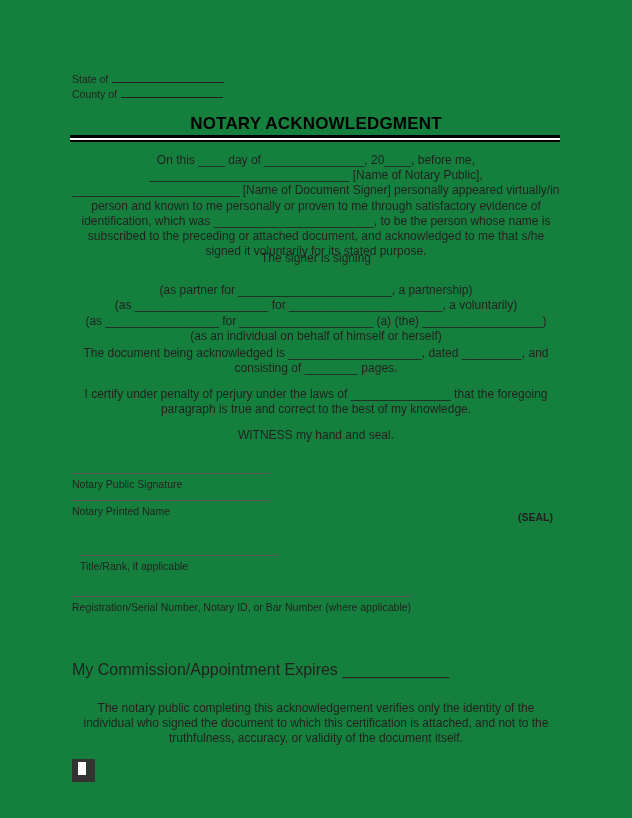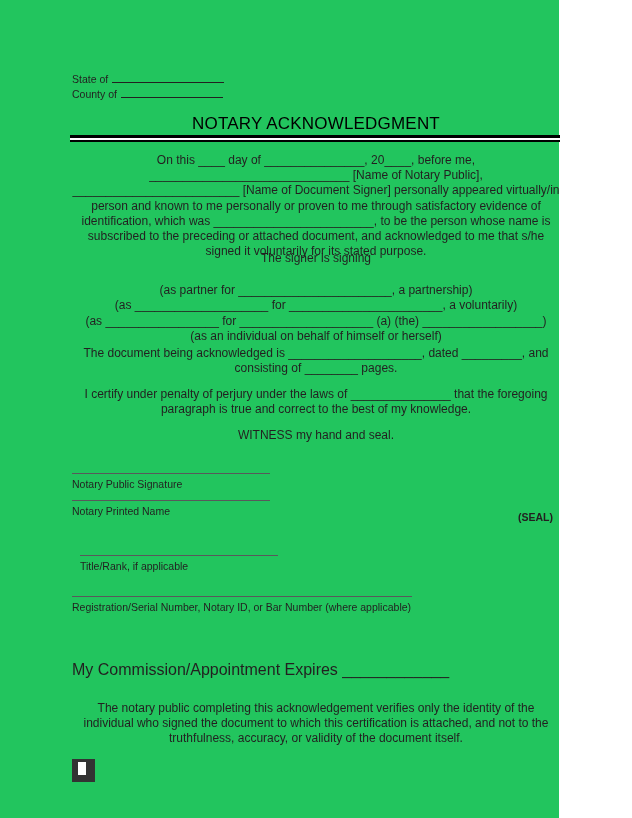--- a/index.html
+++ b/index.html
@@ -11,23 +11,23 @@
     width: 632px;
     height: 818px;
     position: relative;
     font-family: "Liberation Sans", sans-serif;
     color: #231f20;
     overflow: hidden;
   }
   .page {
     position: absolute;
     left: 0; top: 0;
-    width: 559px;
+    width: 632px;
     height: 818px;
-    background: #22c55e;
+    background: #15803d;
   }
   .content {
     position: absolute;
     left: 72px;
     top: 0;
     width: 488px;
   }
 
   
   .header-block {
@@ -49,21 +49,21 @@
   }
 
   
   .title {
     position: absolute;
     top: 114px;
     left: 0;
     width: 488px;
     text-align: center;
     font-size: 17px;
-    font-weight: normal;
+    font-weight: bold;
     letter-spacing: 0.2px;
     color: #000000;
   }
   .rule-double {
     position: absolute;
     top: 135px;
     left: -2px;
     width: 490px;
   }
   .rule-thick {

